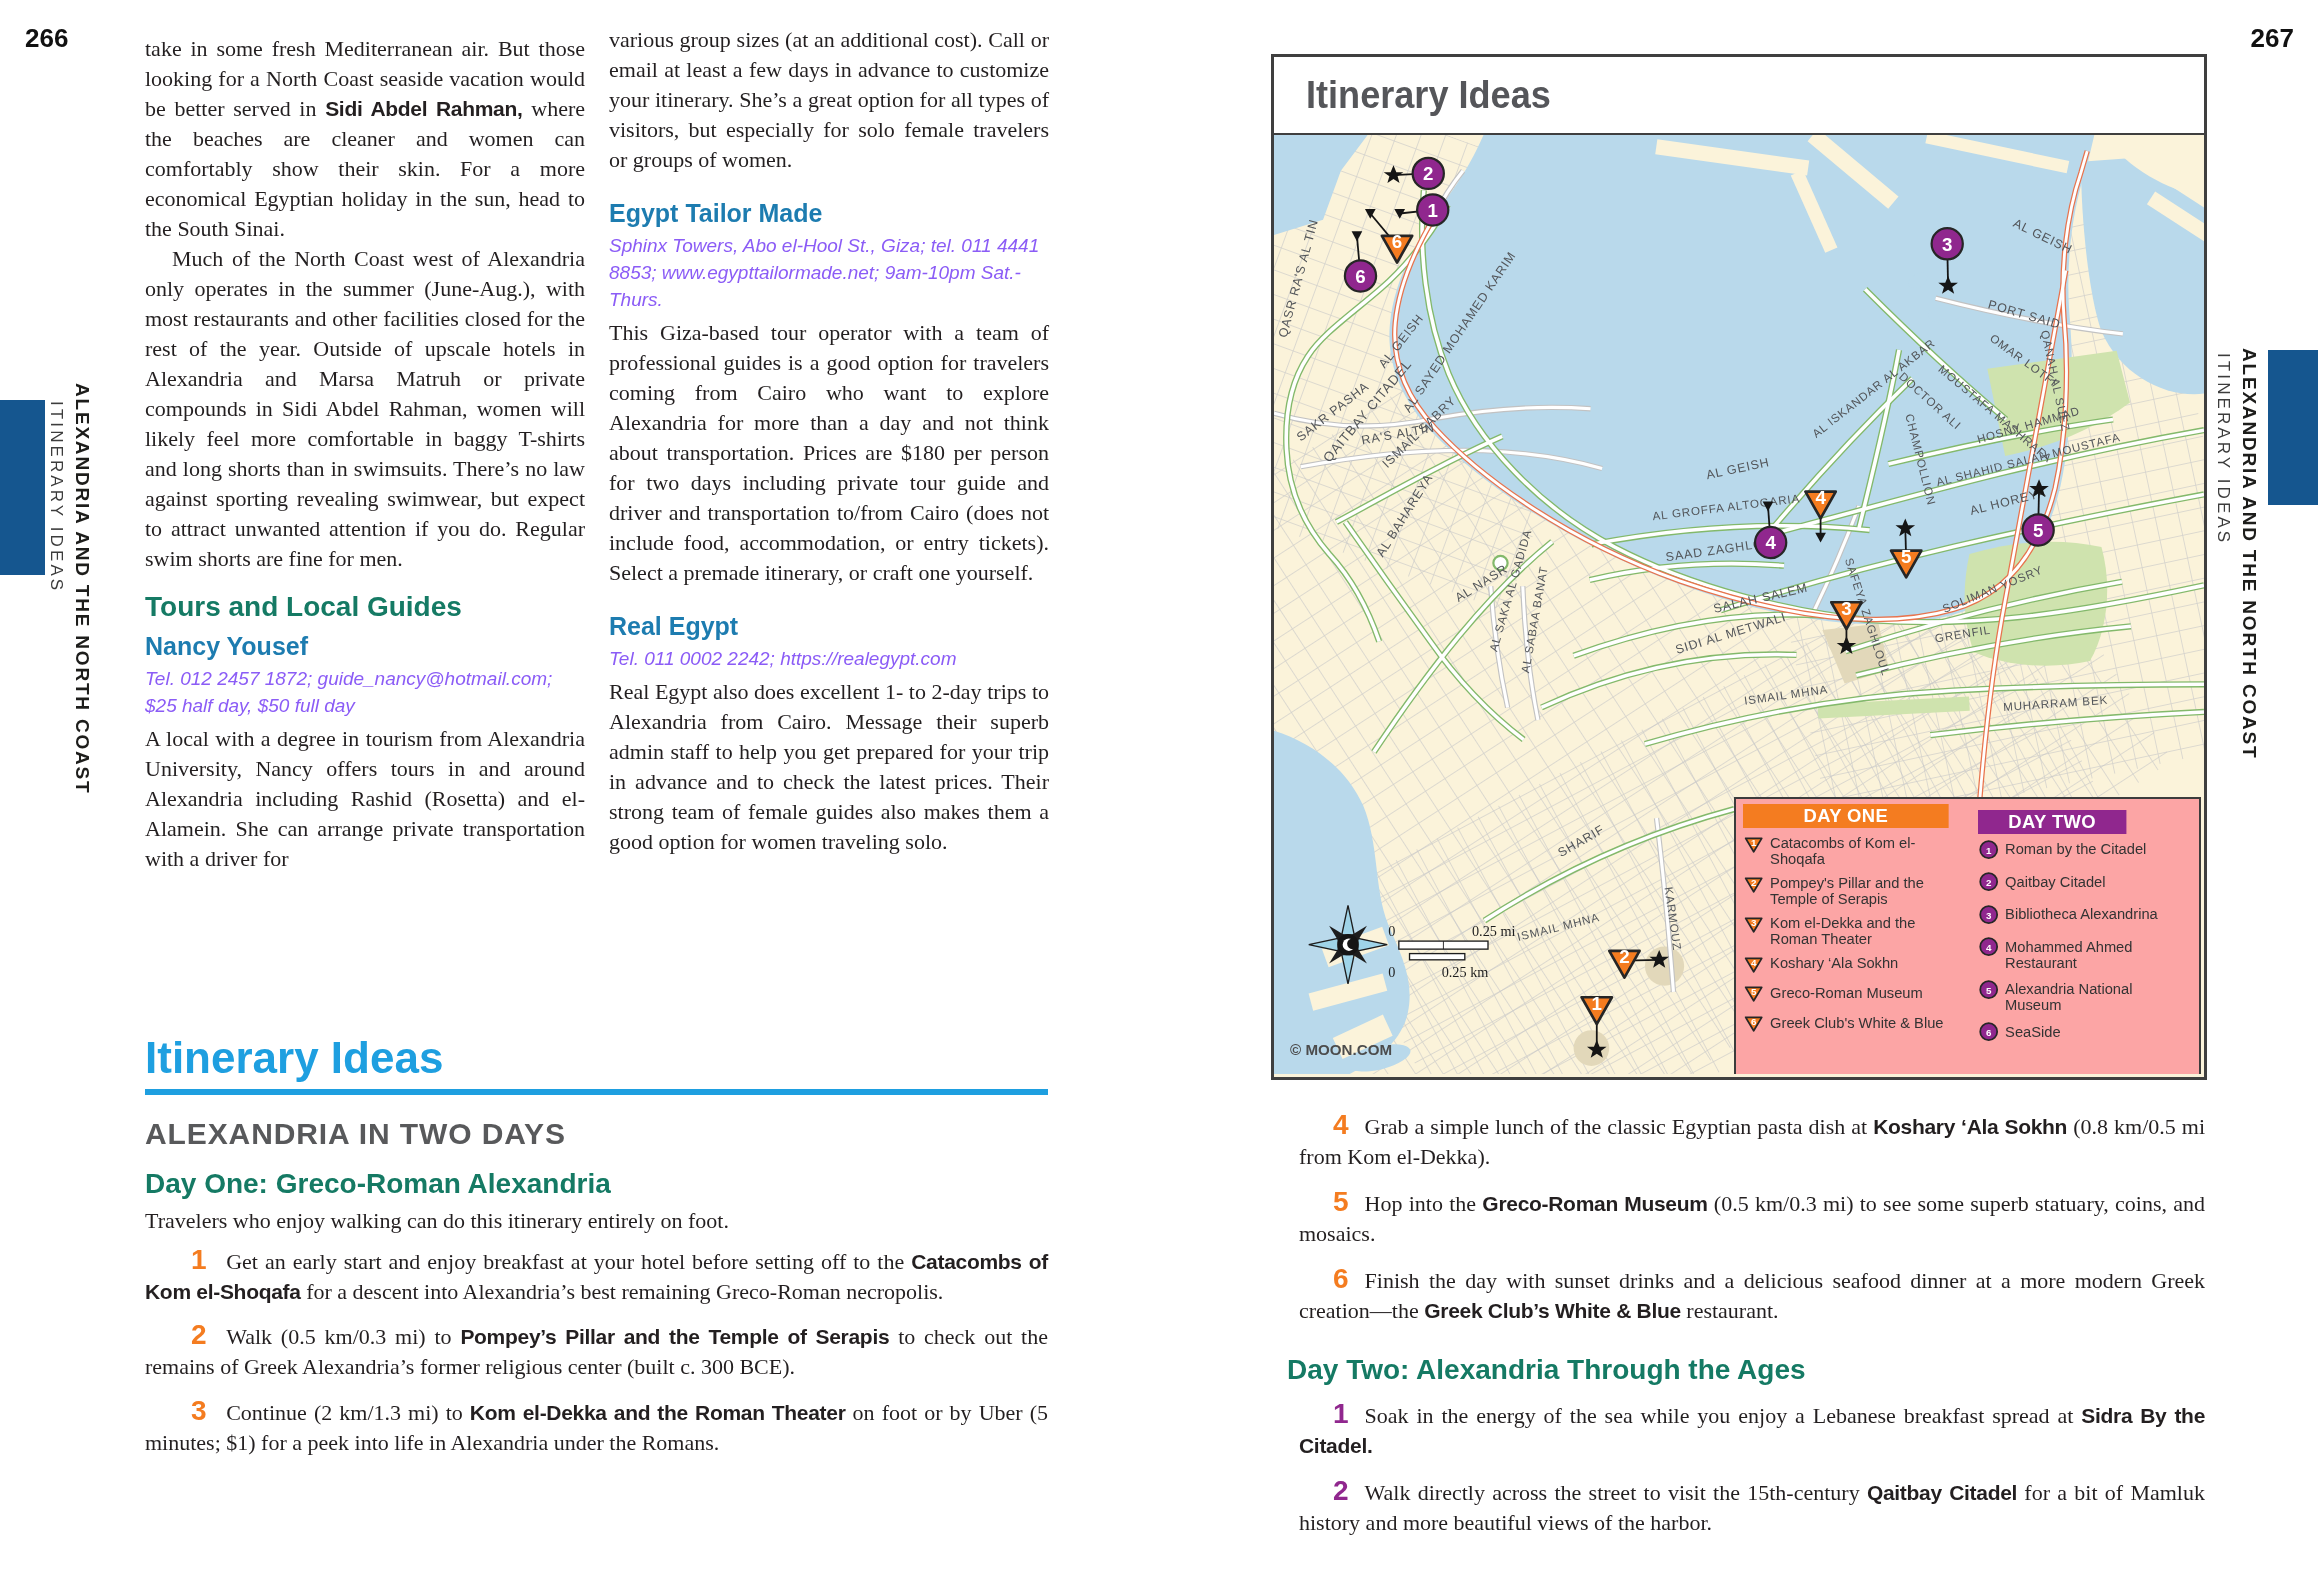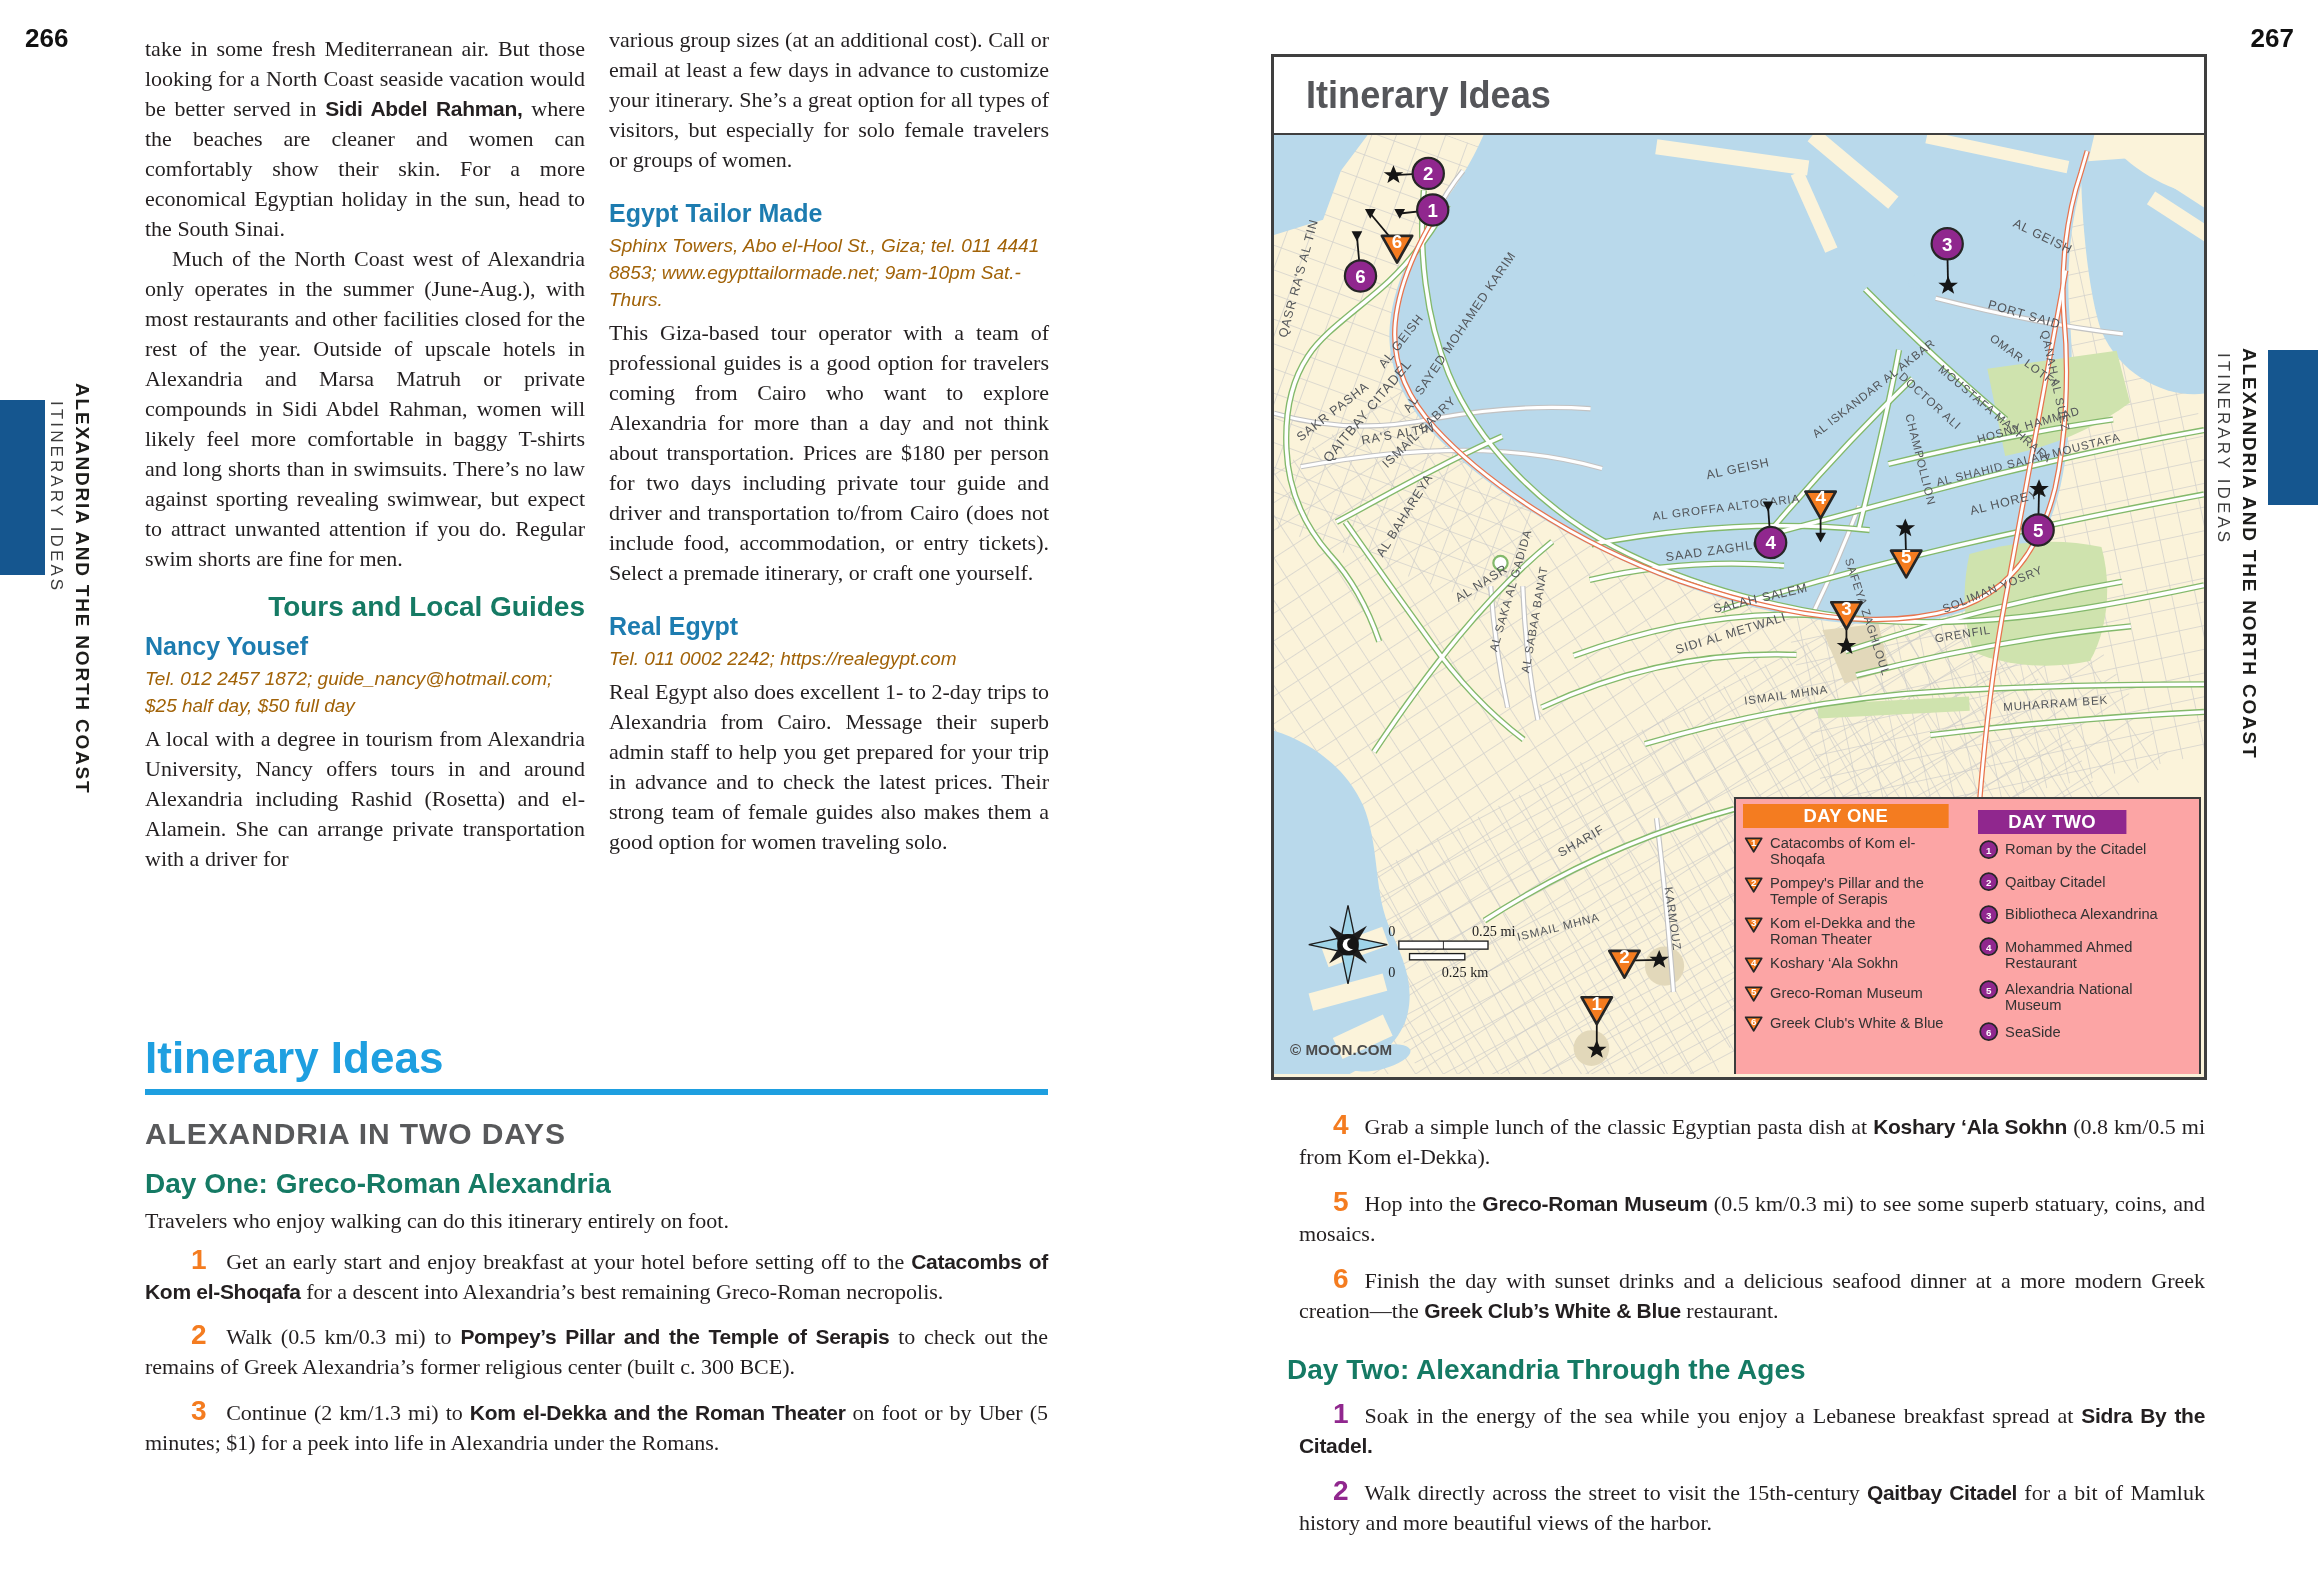--- a/index.html
+++ b/index.html
@@ -10,23 +10,23 @@
   .pagenum{font-family:"Liberation Sans",sans-serif;font-weight:bold;font-size:26px;color:#111;}
   .bluebar{background:#15568f;}
   .vtext{writing-mode:vertical-rl;font-family:"Liberation Sans",sans-serif;color:#1d1d1b;white-space:nowrap;}
   .vbold{font-weight:bold;font-size:19px;letter-spacing:1.8px;}
   .vlight{font-weight:normal;font-size:17px;letter-spacing:3.1px;color:#3c3c3c;}
   
   .col{font-size:22px;line-height:30px;text-align:justify;}
   .col p{margin:0;}
   p.ind{text-indent:27px;}
   b{font-family:"Liberation Sans",sans-serif;font-size:21px;letter-spacing:-0.3px;}
-  .h-teal{font-family:"Liberation Sans",sans-serif;font-weight:bold;color:#157a64;font-size:28px;margin:18px 0 1.8px 0;text-align:right;}
+  .h-teal{font-family:"Liberation Sans",sans-serif;font-weight:bold;color:#157a64;font-size:28px;margin:18px 0 1.8px 0;text-align:left;}
   .h-blue{font-family:"Liberation Sans",sans-serif;font-weight:bold;color:#1d7cb0;font-size:25px;margin:9px 0 3.6px 0;text-align:left;}
-  .contact{font-family:"Liberation Sans",sans-serif;font-style:italic;font-size:19px;line-height:27px;color:#a16207;text-align:left;margin:1.8px 0 5.4px 0;}
+  .contact{font-family:"Liberation Sans",sans-serif;font-style:italic;font-size:19px;line-height:27px;color:#8b5cf6;text-align:left;margin:1.8px 0 5.4px 0;}
   .big-blue{font-family:"Liberation Sans",sans-serif;font-weight:bold;color:#1e9fe0;font-size:44px;letter-spacing:0;}
   .rule{background:#1e9fe0;height:6.2px;}
   .h-gray{font-family:"Liberation Sans",sans-serif;font-weight:bold;color:#58595b;font-size:30px;letter-spacing:0.9px;}
   .h-day{font-family:"Liberation Sans",sans-serif;font-weight:bold;color:#157a64;font-size:28px;}
   .intro{font-size:22px;line-height:30px;}
   .step{font-size:22px;line-height:30px;text-align:justify;margin:0 0 13.4px 0;text-indent:46px;}
   .step .stepnum{font-family:"Liberation Sans",sans-serif;font-weight:bold;font-size:28px;margin-right:19.6px;}
   .or{color:#f47c20;} .pu{color:#90278e;}
   .rstep{text-indent:34px;margin:6px 0 15px 0;}
   .rstep .stepnum{margin-right:16px;}

